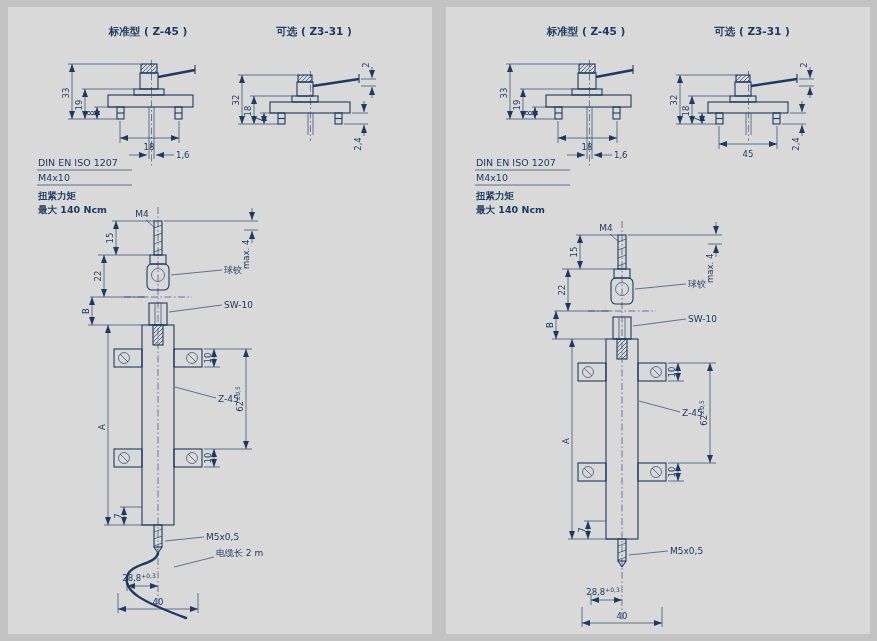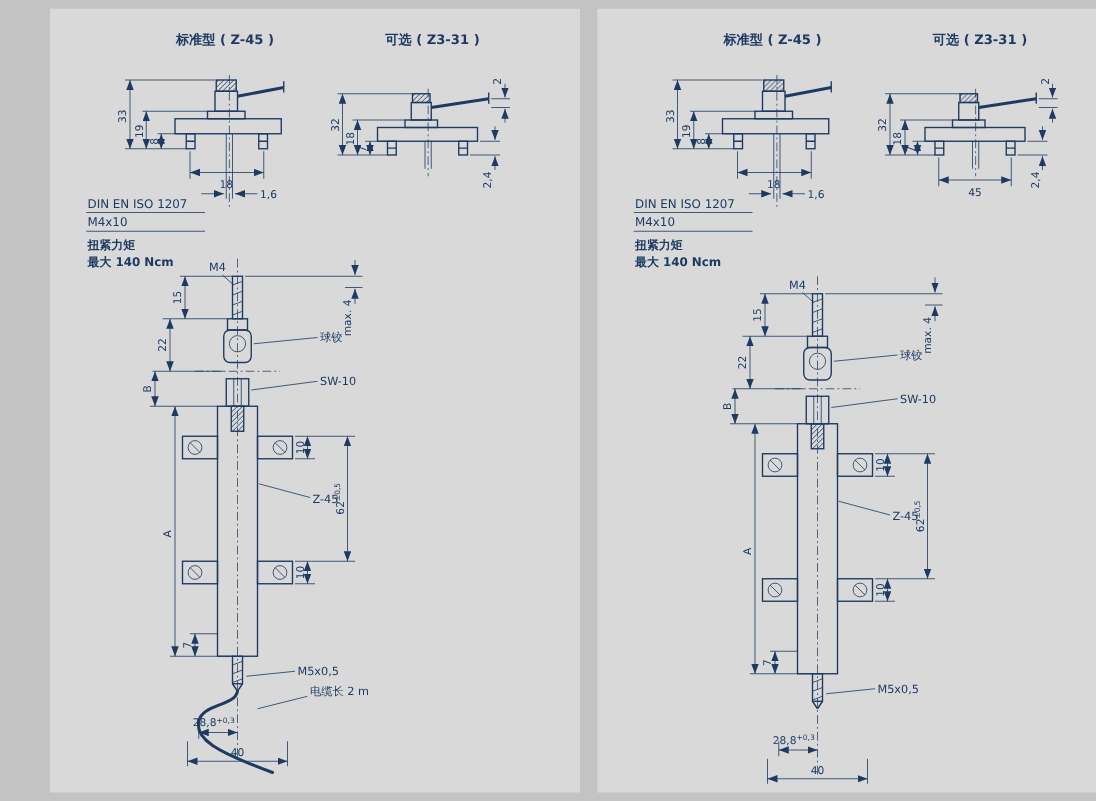--- a/index.html
+++ b/index.html
@@ -1,18 +1,18 @@
 <!DOCTYPE html>
 <html><head>
 <meta charset="utf-8">
 <style>
   html,body { margin:0; padding:0; }
   body { background:#c3c3c3; font-family:"DejaVu Sans", sans-serif; }
   .page { position:relative; width:877px; height:641px; background:#c3c3c3; overflow:hidden; }
-  .panel { position:absolute; top:7px; width:424px; height:627px; background:#d9d9d9;margin-left:32px; }
+  .panel { position:absolute; top:7px; width:424px; height:627px; background:#d9d9d9; }
   .panel-left  { left:8px; }
   .panel-right { left:446px; }
 
   svg text { fill:#1d3b62; font-family:"DejaVu Sans", sans-serif; font-size:9px; }
   .title { font-size:10.5px; font-weight:bold; }
   .note { font-size:9.5px; }
   .strong { font-weight:bold; }
   .dimtext { font-size:8.5px; }
   .sup { font-size:6px; }
 

